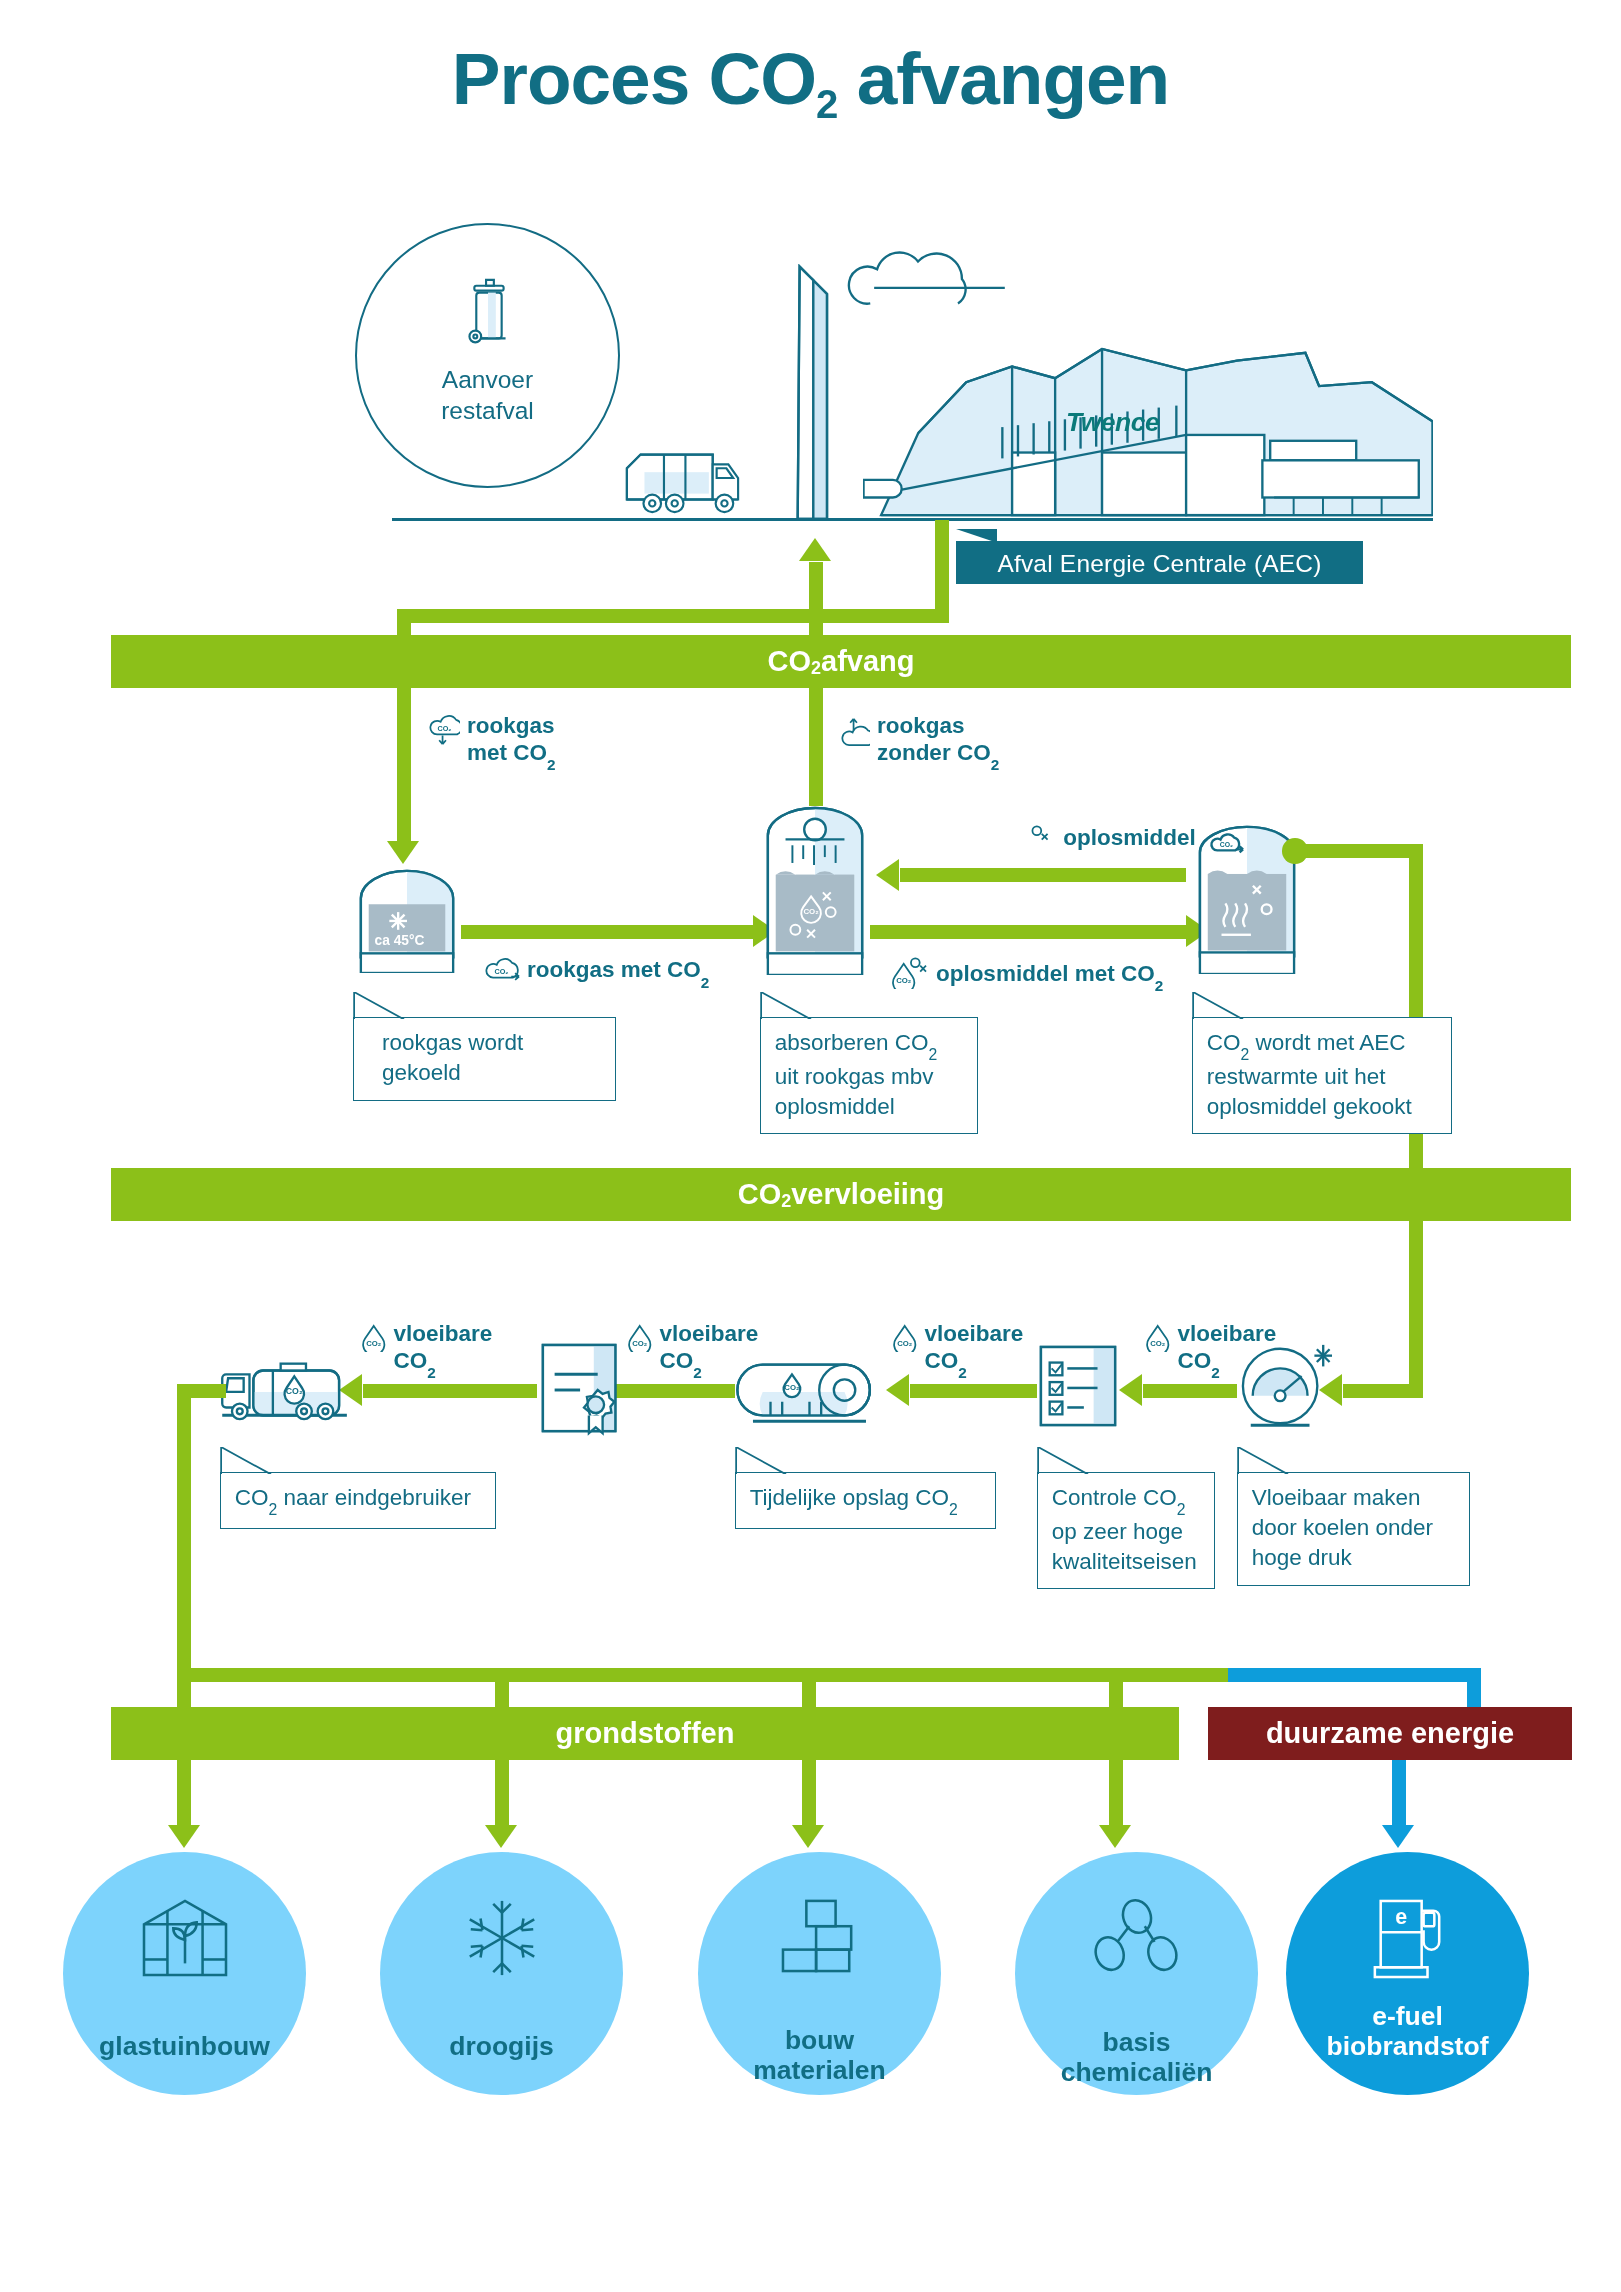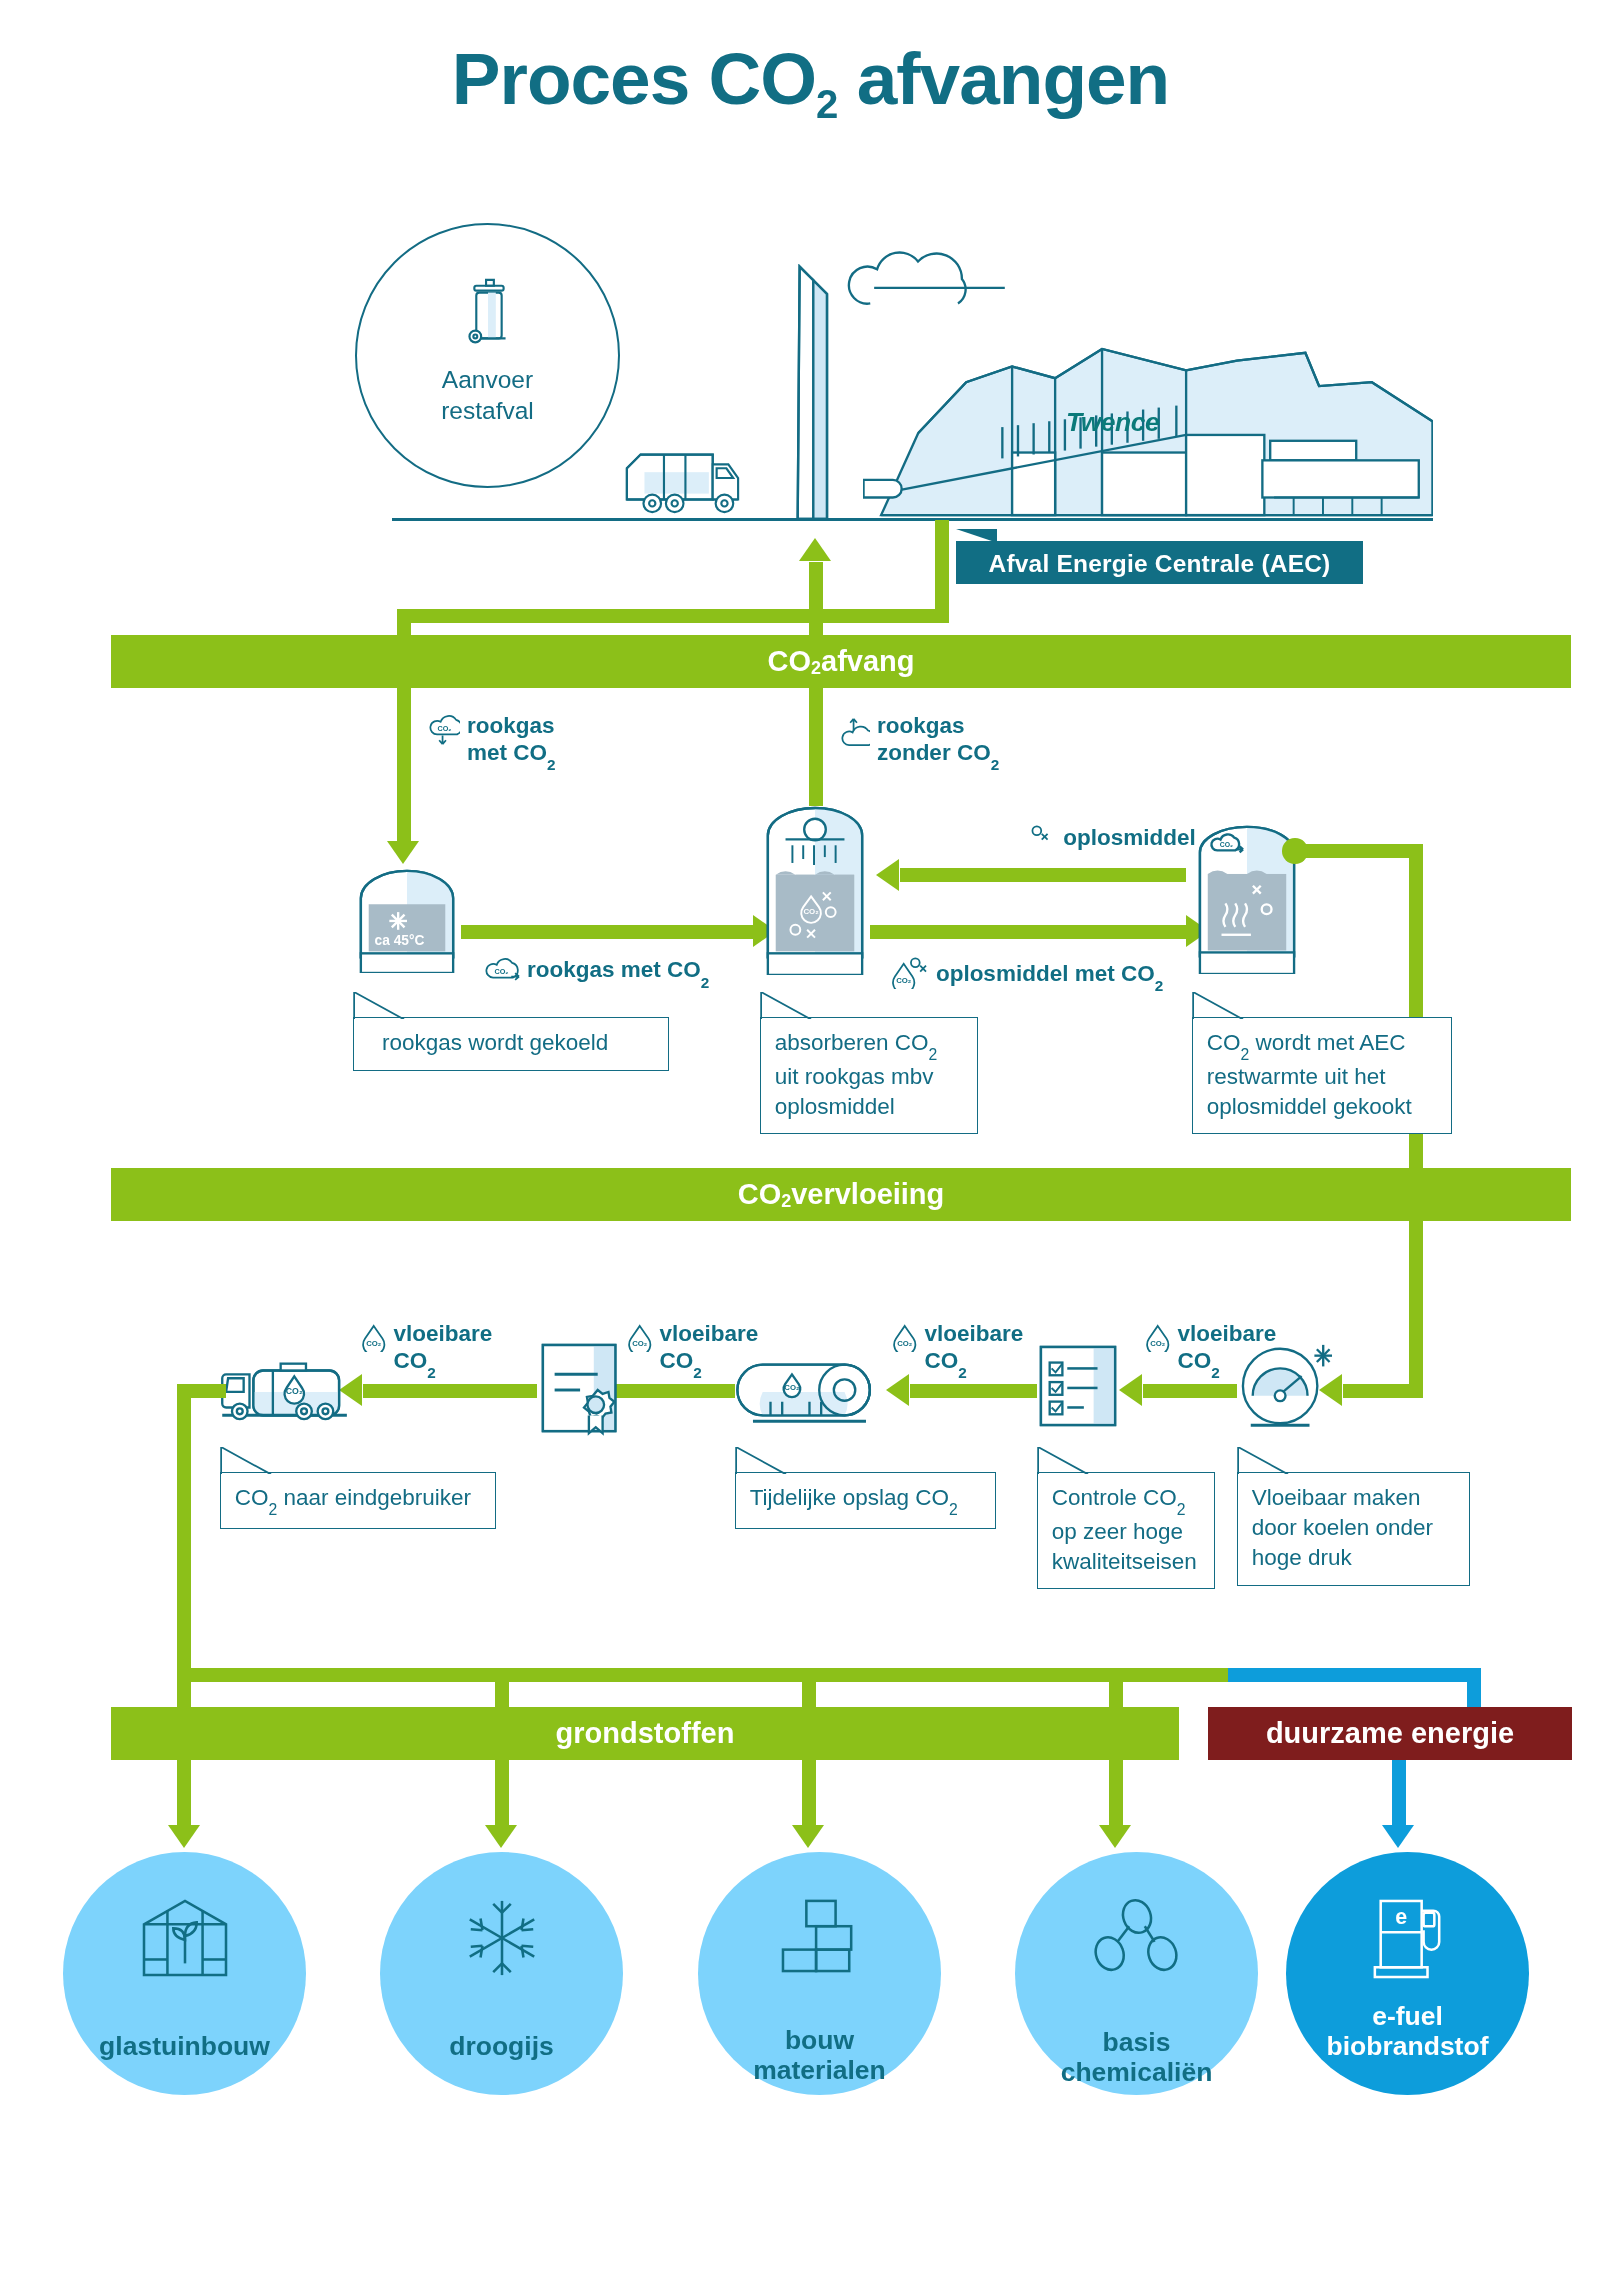--- a/index.html
+++ b/index.html
@@ -26,21 +26,21 @@
   }
   .circle-intake .ico{position:absolute;left:50%;top:51px;transform:translateX(-50%);}
 
   .ground-line{left:392px;top:518px;width:1041px;height:2.9px;background:#136C84;}
 
   .aec-tag{
     left:956px;top:541px;width:407px;height:43px;background:#116E84;
   }
   .aec-tag .txt{
     position:absolute;left:0;right:0;top:8.8px;text-align:center;color:#fff;
-    font-size:24.5px;font-weight:700;letter-spacing:0.2px;
+    font-size:24.5px;font-weight:400;letter-spacing:0.2px;
   }
   .aec-notch{
     left:956px;top:529px;width:41px;height:13.7px;background:#116E84;
     clip-path:polygon(0 0,100% 100%,100% 0);
   }
 
   
   .band{
     height:53px;display:flex;align-items:center;justify-content:center;
     color:#fff;font-size:29px;font-weight:700;
@@ -371,21 +371,21 @@
 
   <div class="abs pipe" style="left:1296px;top:844px;width:13.7px;height:13.7px;"></div>
   <div class="abs pipe" style="left:1296px;top:844px;width:127px;height:13.7px;"></div>
   <div class="abs pipe" style="left:1409px;top:844px;width:13.7px;height:338px;"></div>
   <div class="abs" style="left:1282px;top:838px;width:25.5px;height:25.5px;border-radius:50%;background:#8CC019;"></div>
 
   <div class="cap-wrap" style="left:353px;top:992px;">
     <svg class="notch" width="59" height="27.4" viewBox="0 0 60 28" fill="none" stroke="#136C84" stroke-width="1.8">
         <path d="M1 0 V28 M1 0 L52 28"></path>
       </svg>
-    <div class="capbox" style="width:316px;margin-top:-2px;padding-left:28px;">
+    <div class="capbox" style="width:263px;margin-top:-2px;padding-left:28px;">
       <span>rookgas wordt gekoeld</span>
     </div>
   </div>
 
   <div class="cap-wrap" style="left:760px;top:992px;">
     <svg class="notch" width="59" height="27.4" viewBox="0 0 60 28" fill="none" stroke="#136C84" stroke-width="1.8">
         <path d="M1 0 V28 M1 0 L52 28"></path>
       </svg>
     <div class="capbox" style="width:218px;margin-top:-2px;">
       <span>absorberen CO</span><sub>2</sub><br>

